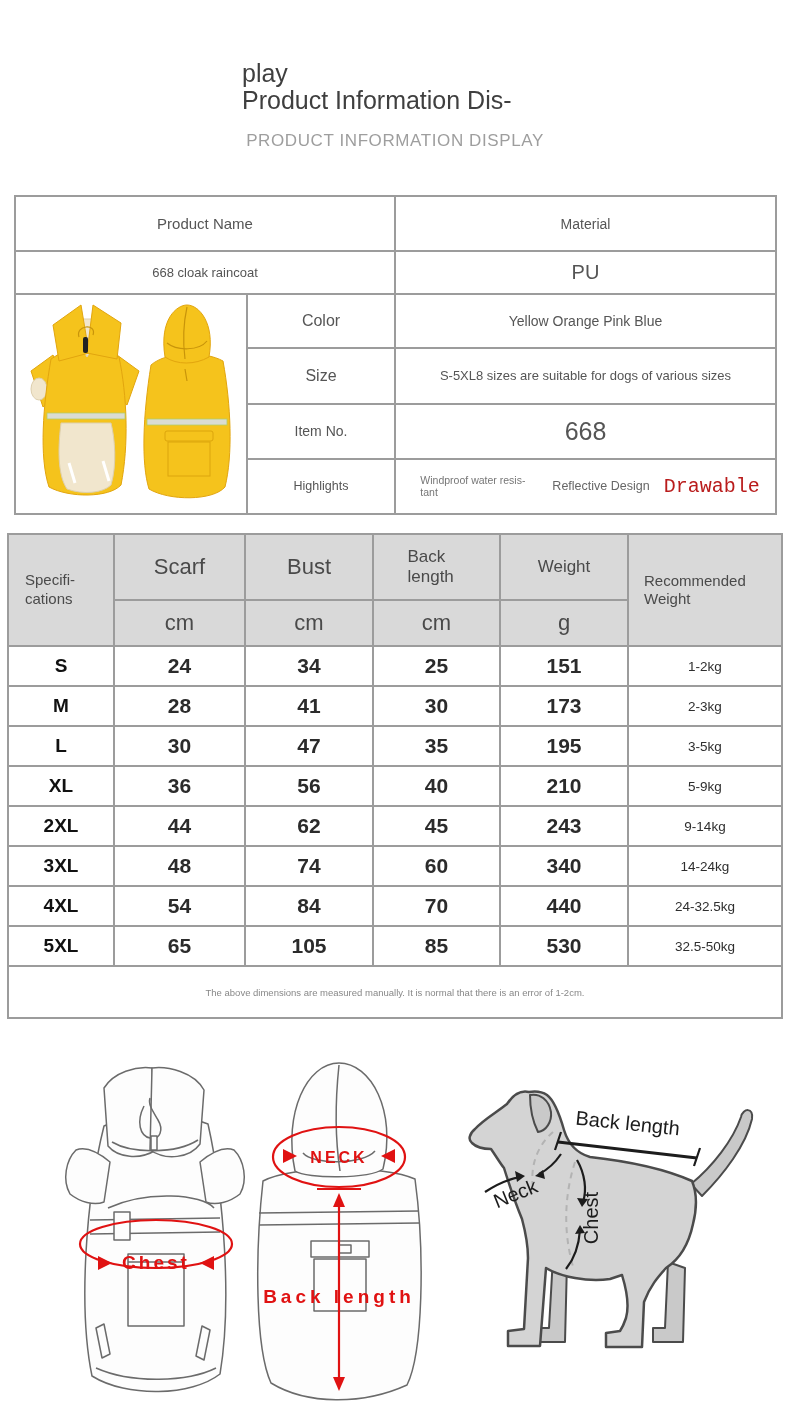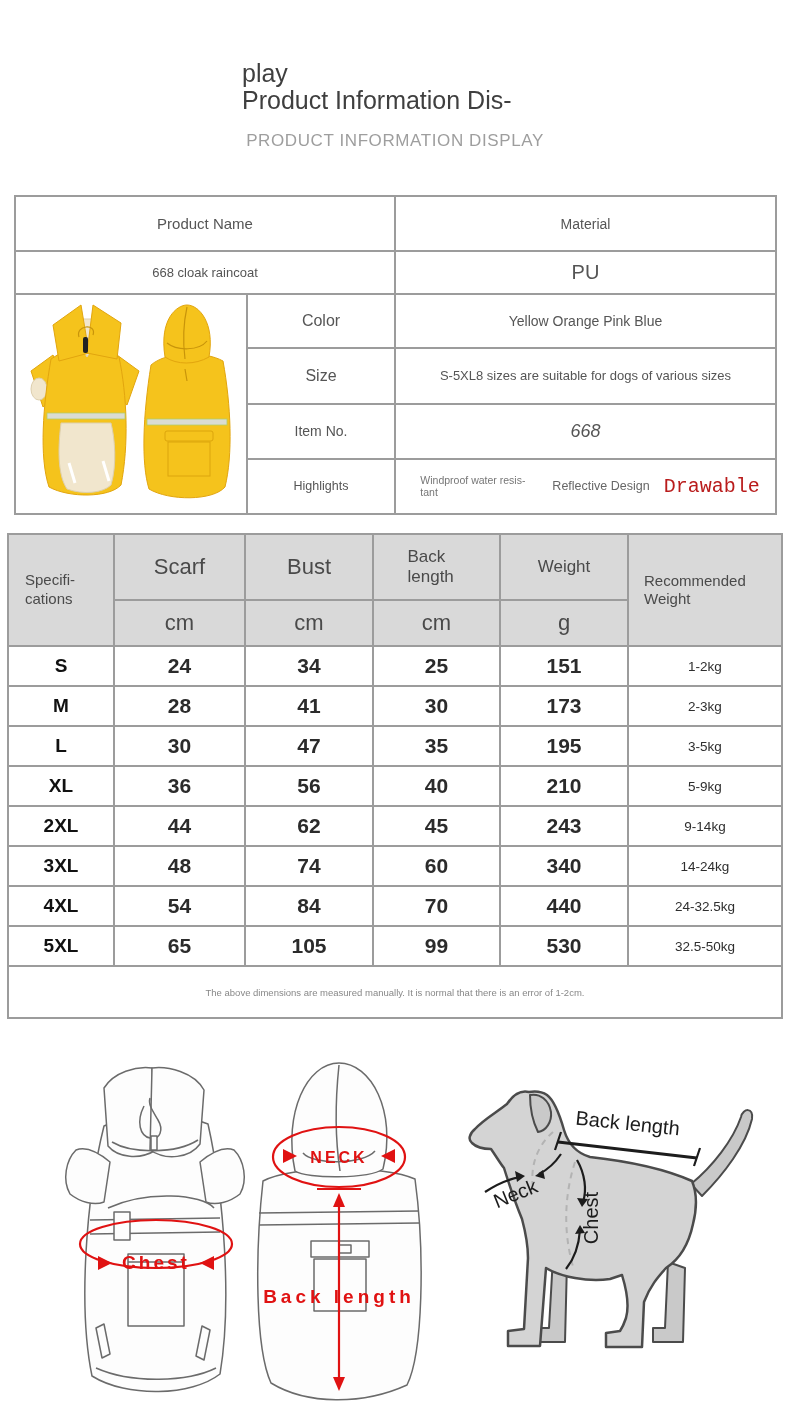--- a/index.html
+++ b/index.html
@@ -18,21 +18,21 @@
                    color:#555; background:#fff; overflow:hidden; }
   .r1 { height:55px; } .r2 { height:43px; } .r3 { height:53px; }
   .r4 { height:55px; } .r5 { height:54px; } .r6 { height:54px; }
   .t-prodname { font-size:15px; color:#4a4a4a; }
   .t-material { font-size:14px; color:#4a4a4a; }
   .t-prodval  { font-size:13px; color:#7c7c7c; }
   .t-pu       { font-size:20px; color:#3a3a3a; }
   .t-label    { font-size:16px; color:#565656; }
   .t-small    { font-size:13px; color:#5c5c5c; }
   .t-colorval { font-size:14px; color:#5f5f5f; }
-  .t-itemval  { font-size:18px; color:#3a3a3a;font-style:italic; }
+  .t-itemval  { font-size:25px; color:#3a3a3a; }
   .t-hl-label { font-size:12.5px; color:#767676; }
   .hl-cell { display:flex; align-items:center; justify-content:center; gap:14px;padding-left:9px; }
   .hl-1 { font-size:10.5px; color:#767676; width:118px; text-align:left; line-height:1.2; }
   .hl-2 { font-size:12.5px; color:#676767; }
   .hl-3 { font-size:20px; color:#b91c1c;font-family:Liberation Mono, monospace; }
   .img-cell { padding:0; }
 
   
   .size-table { position:absolute; left:7px; top:533px; width:774px; }
   .size-table th, .size-table td { border:2px solid #9c9c9c; text-align:center; vertical-align:middle; }
@@ -228,21 +228,21 @@
       <td class="val">54</td>
       <td class="val">84</td>
       <td class="val">70</td>
       <td class="val">440</td>
       <td class="rec">24-32.5kg</td>
     </tr>
     <tr>
       <td class="sz">5XL</td>
       <td class="val">65</td>
       <td class="val">105</td>
-      <td class="val">99</td>
+      <td class="val">85</td>
       <td class="val">530</td>
       <td class="rec">32.5-50kg</td>
     </tr>
     <tr class="note-row">
       <td colspan="6">The above dimensions are measured manually. It is normal that there is an error of 1-2cm.</td>
     </tr>
   </tbody>
     </table>
 
   <svg class="svg-abs" style="left:52px; top:1058px;" width="208" height="350" viewBox="0 0 208 350">

